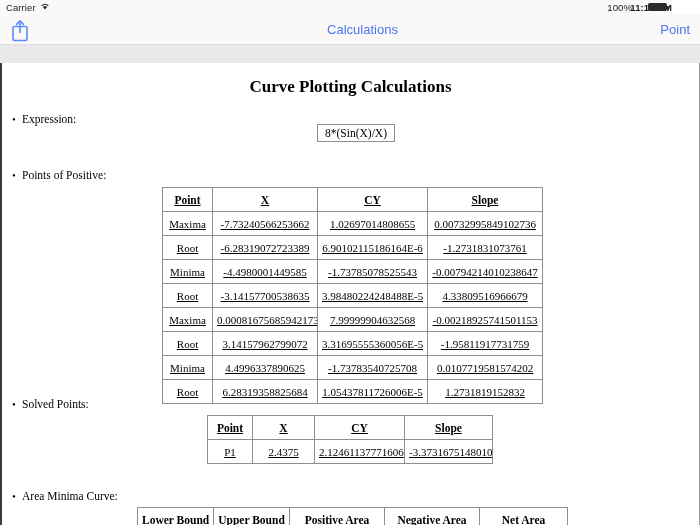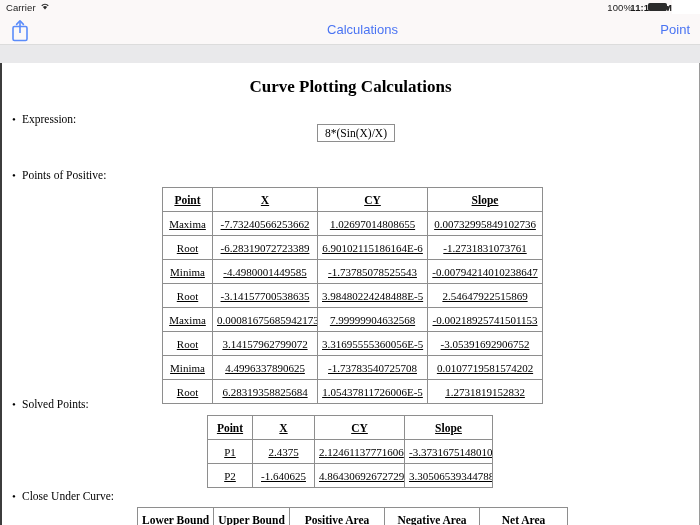--- a/index.html
+++ b/index.html
@@ -278,33 +278,33 @@
               <tr>
                 <td>Minima</td>
                 <td>-4.4980001449585</td>
                 <td>-1.73785078525543</td>
                 <td>-0.00794214010238647</td>
               </tr>
               <tr>
                 <td>Root</td>
                 <td>-3.14157700538635</td>
                 <td>3.98480224248488E-5</td>
-                <td>2.54647922515869</td>
+                <td>4.33809516966679</td>
               </tr>
               <tr>
                 <td>Maxima</td>
                 <td>0.00081675685942173</td>
                 <td>7.99999904632568</td>
                 <td>-0.00218925741501153</td>
               </tr>
               <tr>
                 <td>Root</td>
                 <td>3.14157962799072</td>
                 <td>3.31695555360056E-5</td>
-                <td>-3.05391692906752</td>
+                <td>-1.95811917731759</td>
               </tr>
               <tr>
                 <td>Minima</td>
                 <td>4.4996337890625</td>
                 <td>-1.73783540725708</td>
                 <td>0.0107719581574202</td>
               </tr>
               <tr>
                 <td>Root</td>
                 <td>6.28319358825684</td>
@@ -337,35 +337,29 @@
                 <th>Slope</th>
               </tr>
           </thead>
           <tbody id="sp-body">
               <tr>
                 <td>P1</td>
                 <td>2.4375</td>
                 <td>2.12461137771606</td>
                 <td>-3.37316751480103</td>
               </tr>
-              <tr>
-                <td>P2</td>
-                <td>-1.640625</td>
-                <td>4.86430692672729</td>
-                <td>3.30506539344788</td>
-              </tr>
             </tbody>
         </table>
       </div>
     </div>
 
     <div class="sec-auc">
       <div class="bullet-row">
         <span class="bullet-dot">•</span>
-        <span class="bullet-label">Close Under Curve:</span>
+        <span class="bullet-label">Area Minima Curve:</span>
       </div>
       <div class="auc-wrap">
         <table class="data">
           <colgroup>
             <col class="c-lb">
               <col class="c-ub">
               <col class="c-pa">
               <col class="c-na">
               <col class="c-net">
           </colgroup>

